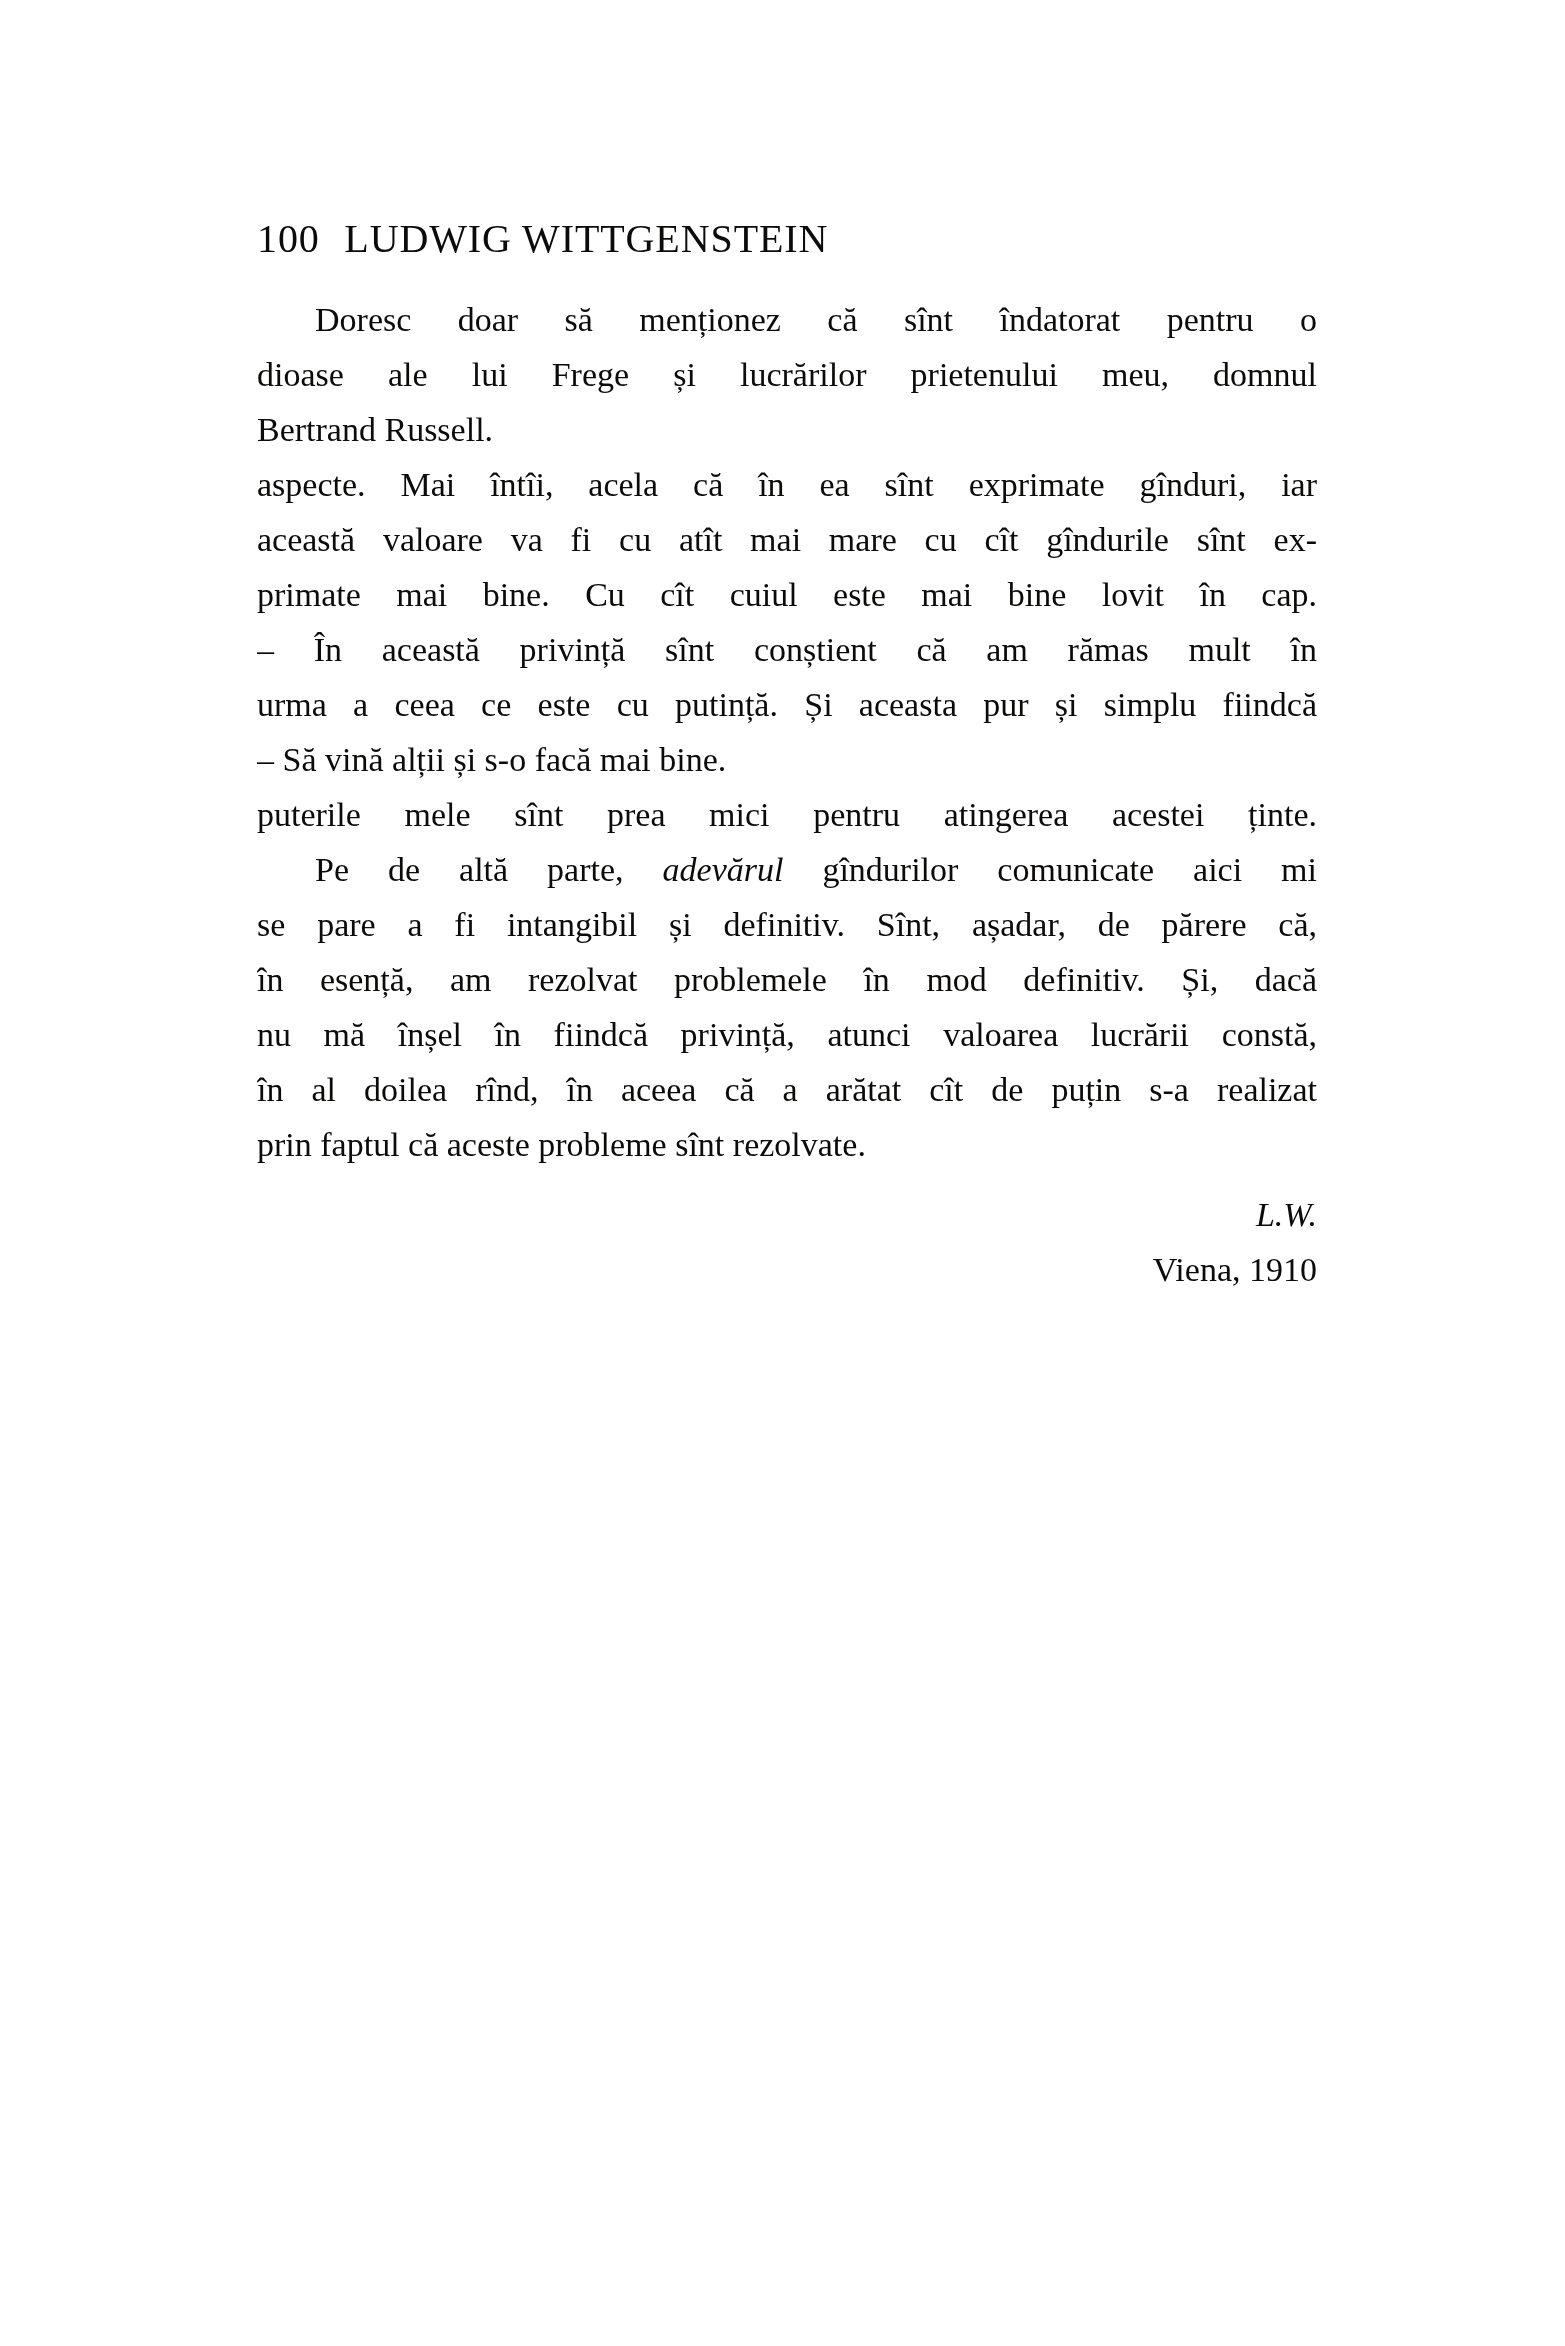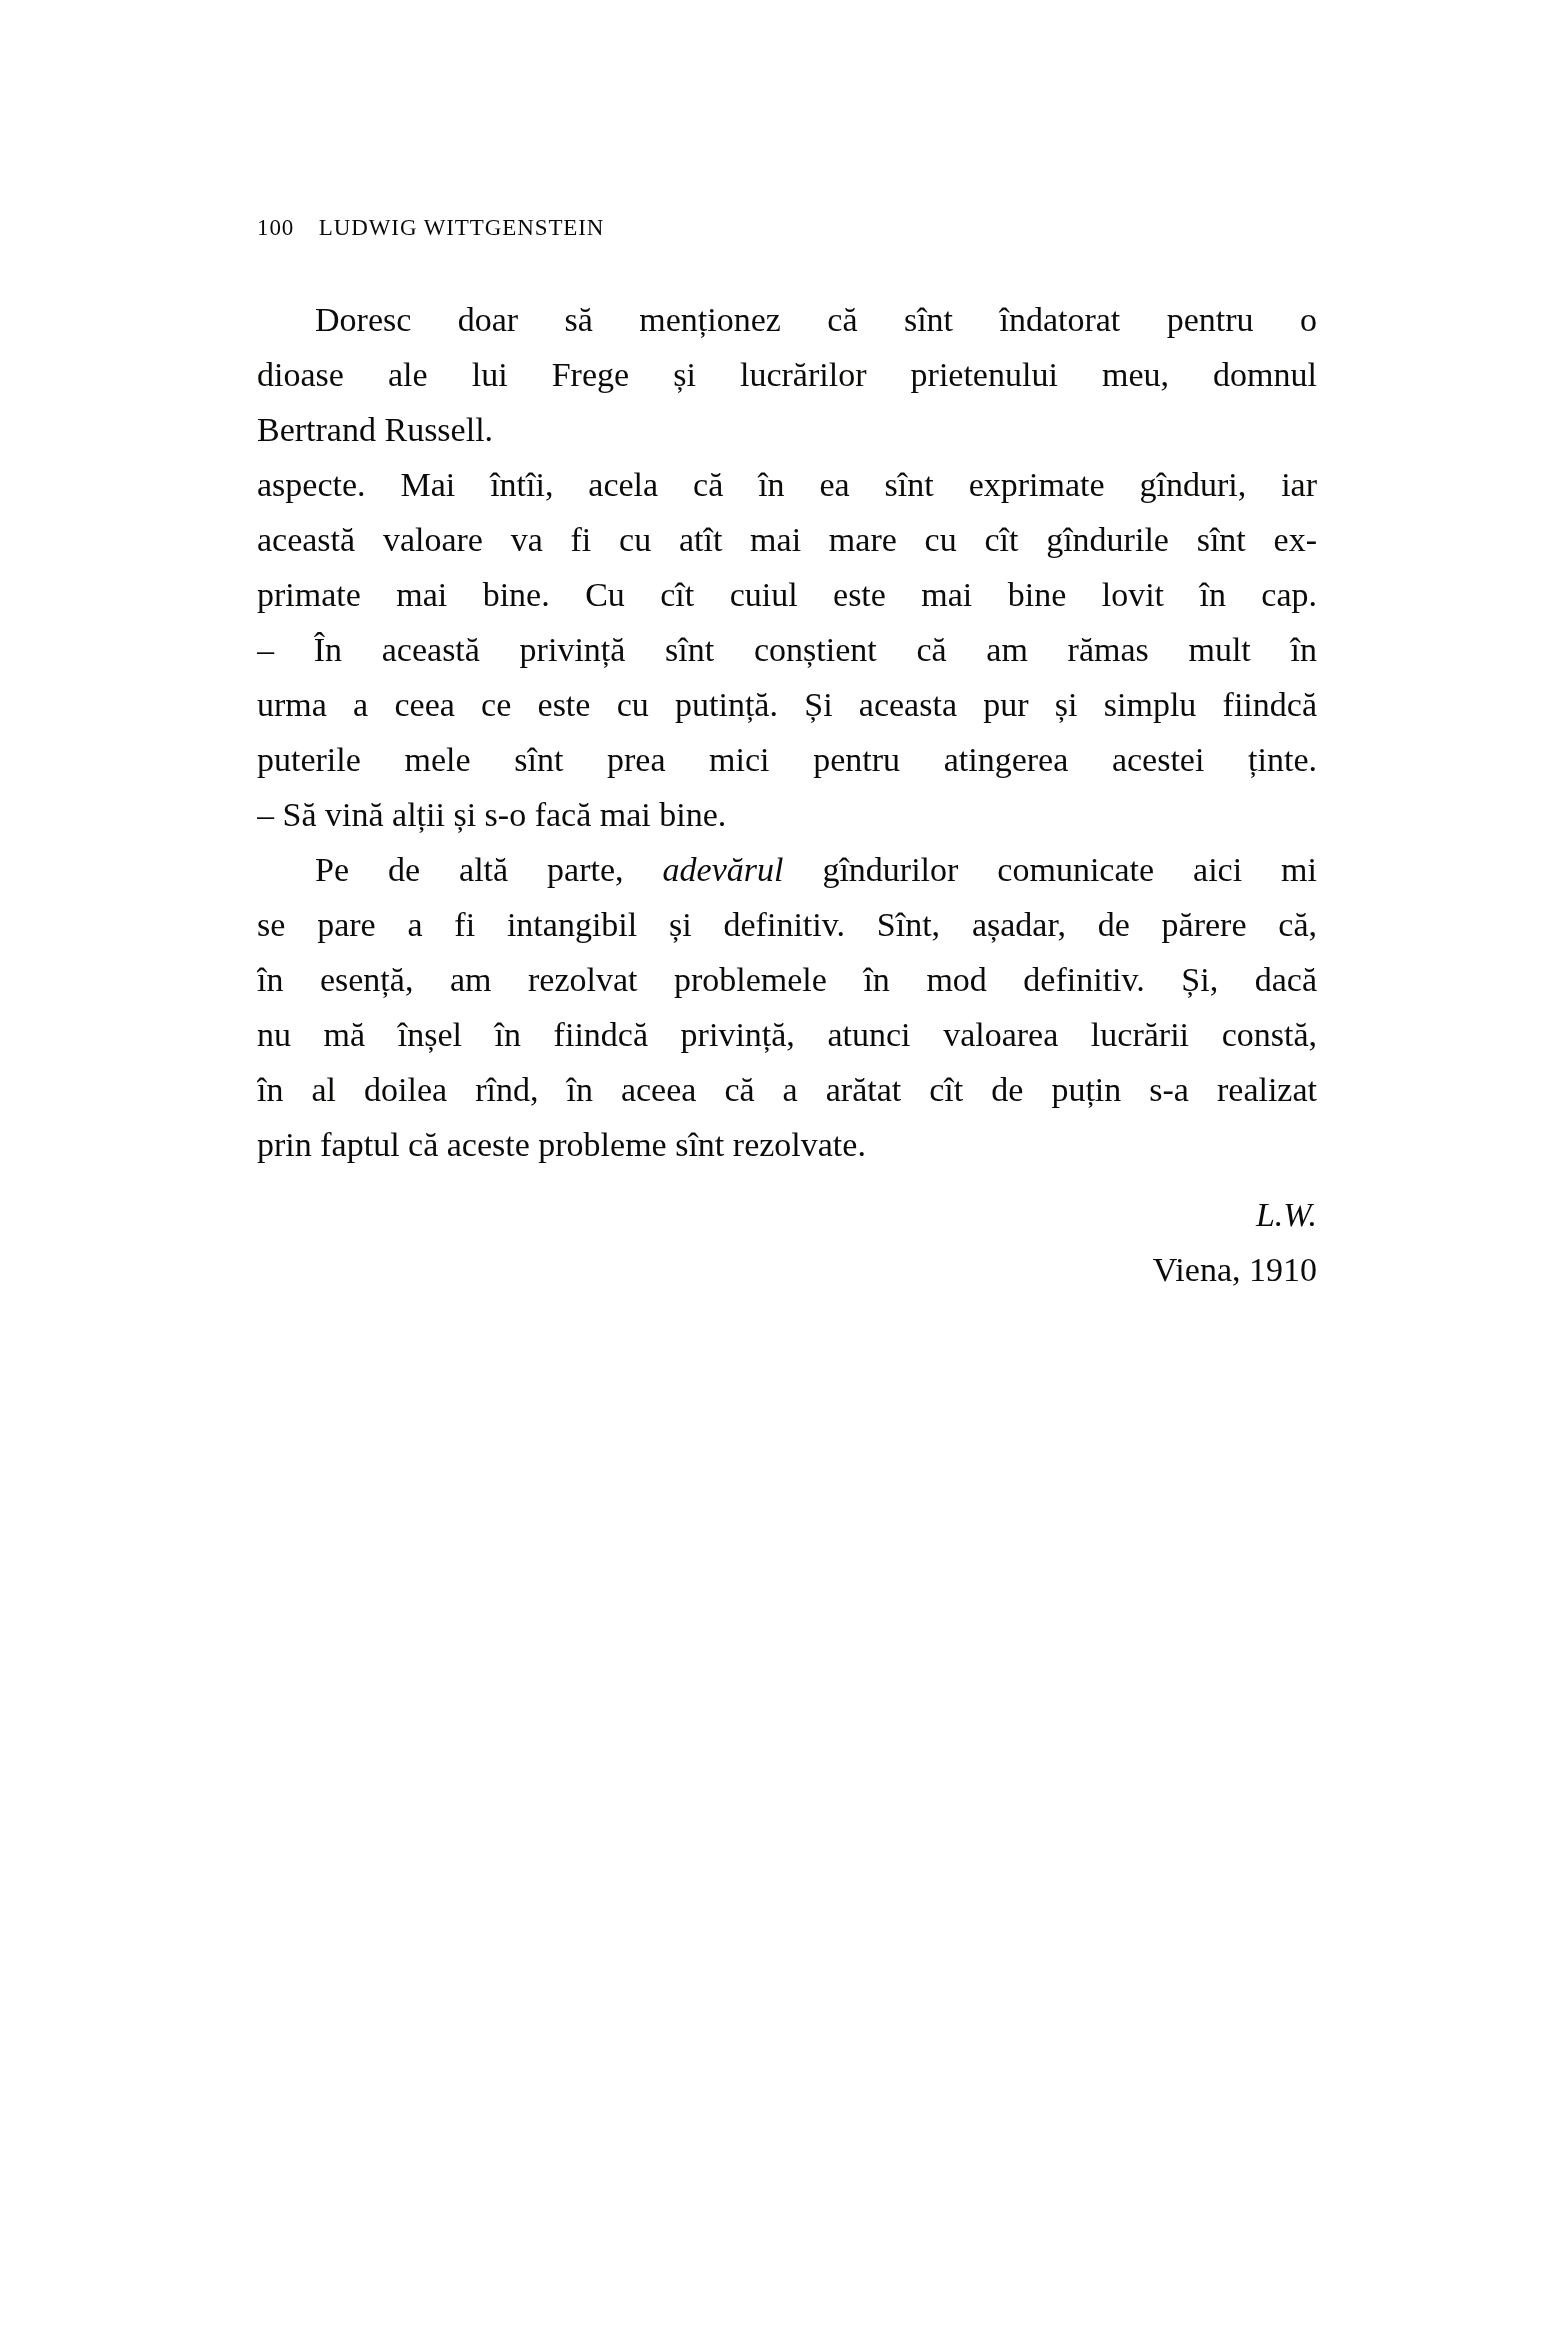--- a/index.html
+++ b/index.html
@@ -20,21 +20,21 @@
     background: #ffffff;
   }
   .content {
     position: absolute;
     left: 257px;
     top: 215px;
     width: 1060px;
   }
   .header {
     height: 36px;
-    font-size: 23px;
+    font-size: 40px;
     letter-spacing: 0.9px;
     white-space: nowrap;
   }
   .header .pagenum {
     display: inline-block;
     margin-right: 24.6px;
   }
   .body-text {
     margin-top: 41px;
     font-size: 34px;
@@ -82,22 +82,22 @@
     <div class="body-text">
 
     <div class="line indent just"><span>Doresc doar să menționez că sînt îndatorat pentru o</span></div>
         <div class="line just"><span>dioase ale lui Frege și lucrărilor prietenului meu, domnul</span></div>
         <div class="line"><span>Bertrand Russell.</span></div>
         <div class="line just"><span>aspecte. Mai întîi, acela că în ea sînt exprimate gînduri, iar</span></div>
         <div class="line just"><span>această valoare va fi cu atît mai mare cu cît gîndurile sînt ex-</span></div>
         <div class="line just"><span>primate mai bine. Cu cît cuiul este mai bine lovit în cap.</span></div>
         <div class="line just"><span>– În această privință sînt conștient că am rămas mult în</span></div>
         <div class="line just"><span>urma a ceea ce este cu putință. Și aceasta pur și simplu fiindcă</span></div>
+        <div class="line"><span>– Să vină alții și s-o facă mai bine.</span></div>
         <div class="line just"><span>puterile mele sînt prea mici pentru atingerea acestei ținte.</span></div>
-        <div class="line"><span>– Să vină alții și s-o facă mai bine.</span></div>
         <div class="line indent just"><span>Pe de altă parte, </span><span class="em">adevărul</span><span> gîndurilor comunicate aici mi</span></div>
         <div class="line just"><span>se pare a fi intangibil și definitiv. Sînt, așadar, de părere că,</span></div>
         <div class="line just"><span>în esență, am rezolvat problemele în mod definitiv. Și, dacă</span></div>
         <div class="line just"><span>nu mă înșel în fiindcă privință, atunci valoarea lucrării constă,</span></div>
         <div class="line just"><span>în al doilea rînd, în aceea că a arătat cît de puțin s-a realizat</span></div>
         <div class="line"><span>prin faptul că aceste probleme sînt rezolvate.</span></div>
       </div>
 
     <div class="signature">
       <div class="sig-line sig-initials">L.W.</div>

